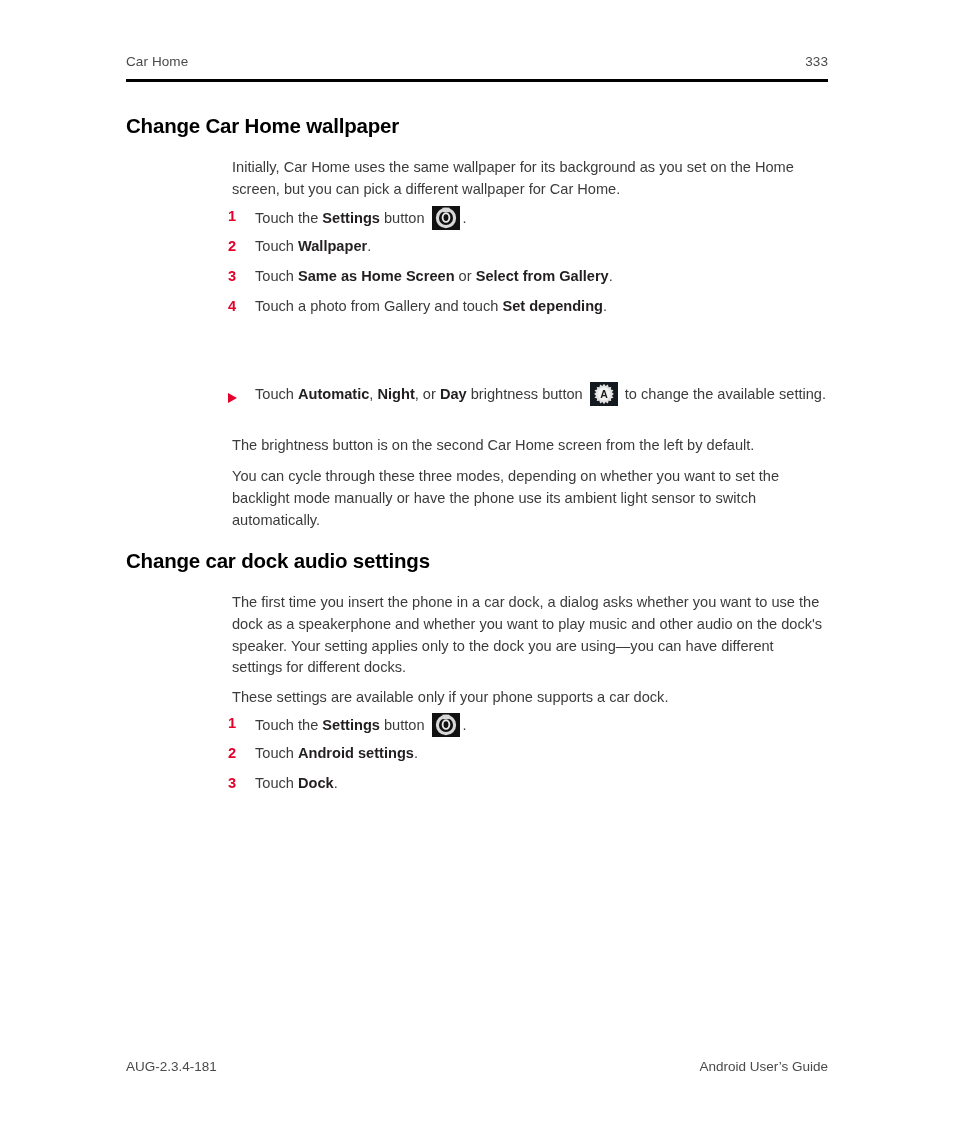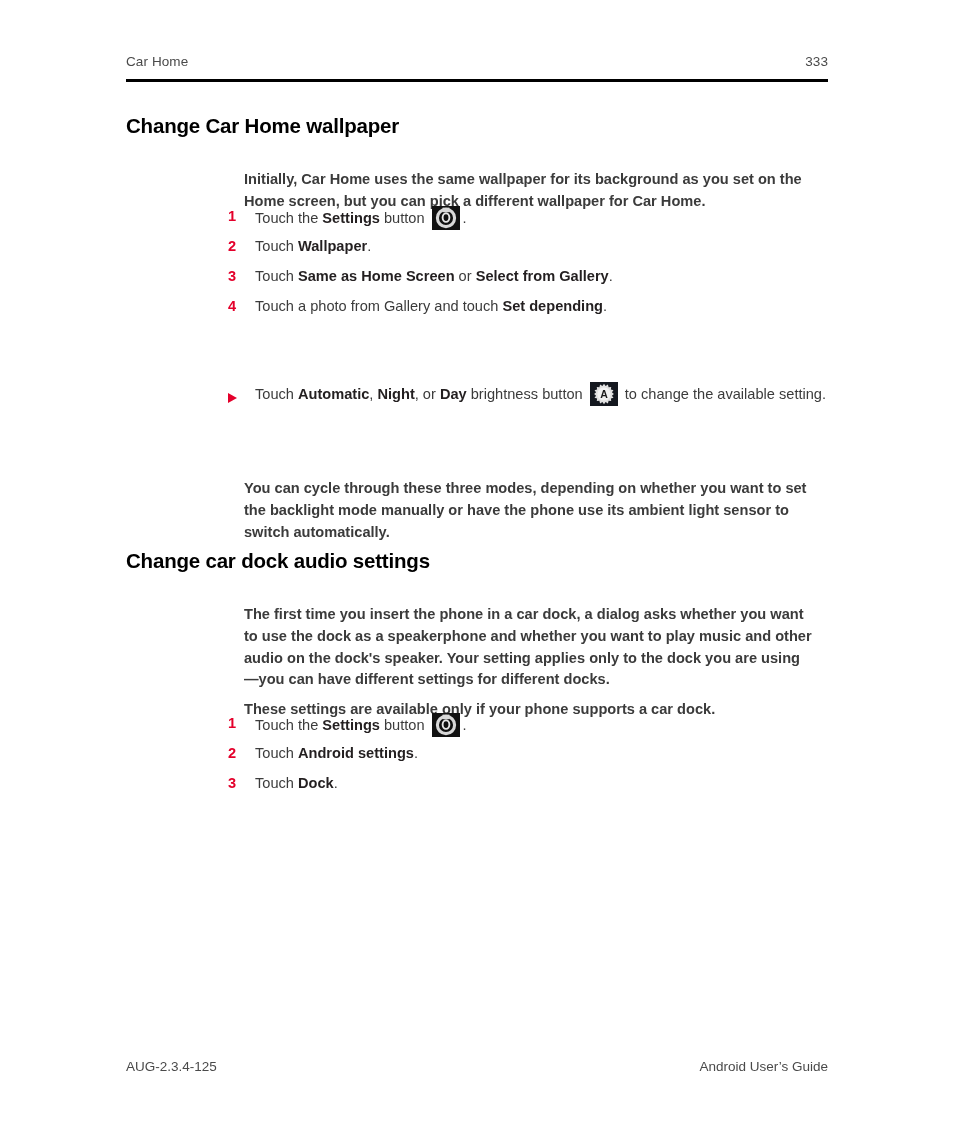--- a/index.html
+++ b/index.html
@@ -63,21 +63,21 @@
 
   
   .body-block {
     position: absolute;
     left: 228px;
     width: 600px;
     font-size: 14.6px;
     line-height: 21.8px;
     color: #3b3b3b;
   }
-  .body-block p { margin: 16px; font-weight: bold; }
+  .body-block p { margin: 4px; }
 
   .b1 { top: 145px; }
   .b2 { top: 423px; }
   .b3 { top: 454px; }
   .b4 { top: 580px; }
   .b5 { top: 675px; }
 
   
   .step {
     position: absolute;
@@ -211,20 +211,23 @@
                      L21.9 10.3 L23.9 12.0 L21.9 13.7 L23.5 15.8 L20.9 16.5 L21.2 19.1
                      L18.6 18.8 L17.9 21.4 L15.6 20.0 L14 22.2 L12.4 20.0 L10.1 21.4
                      L9.4 18.8 L6.8 19.1 L7.1 16.5 L4.5 15.8 L6.1 13.7 L4.1 12.0
                      L6.1 10.3 L4.5 8.2 L7.1 7.5 L6.8 4.9 L9.4 5.2 L10.1 2.6 L12.4 4.0 Z"></path>
           </g>
           <circle cx="14" cy="12" r="6.6" fill="#f2f2f2"></circle>
           <text x="14" y="16.2" font-family="'Liberation Sans', sans-serif" font-size="10.5" font-weight="bold" fill="#1b1b1b" text-anchor="middle">A</text>
         </svg></span><span> to change the available setting.</span></span>
   </div>
 
+  <div class="body-block b2">
+    <p>The brightness button is on the second Car Home screen from the left by default.</p>
+  </div>
 
   <div class="body-block b3">
     <p>You can cycle through these three modes, depending on whether you want to set the backlight mode manually or have the phone use its ambient light sensor to switch automatically.</p>
   </div>
 
   <h2 class="section-heading h-dock">Change car dock audio settings</h2>
 
   <div class="body-block b4">
     <p>The first time you insert the phone in a car dock, a dialog asks whether you want to use the dock as a speakerphone and whether you want to play music and other audio on the dock's speaker. Your setting applies only to the dock you are using—you can have different settings for different docks.</p>
   </div>
@@ -248,17 +251,17 @@
     <span class="num">2</span>
     <span class="txt"><span>Touch </span><b>Android settings</b><span>.</span></span>
   </div>
 
   <div class="step s7">
     <span class="num">3</span>
     <span class="txt"><span>Touch </span><b>Dock</b><span>.</span></span>
   </div>
 
   <div class="footer">
-    <span>AUG-2.3.4-125</span>
+    <span>AUG-2.3.4-181</span>
     <span>Android User’s Guide</span>
   </div>
 
 </div>
 
 </body></html>

